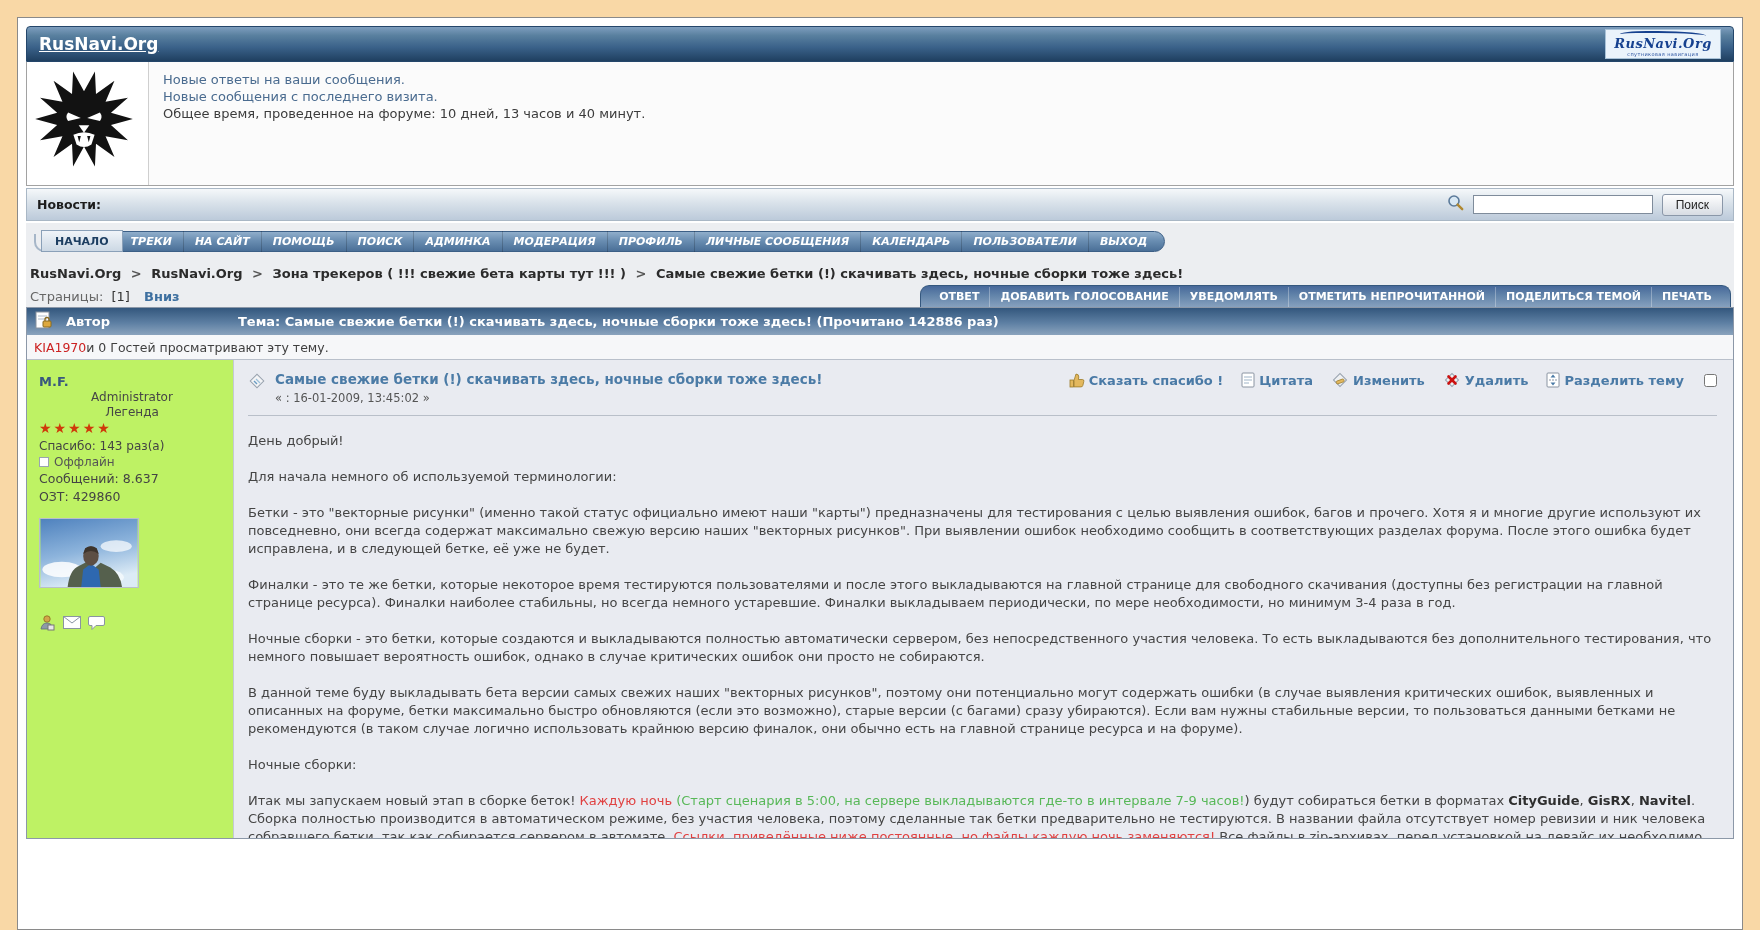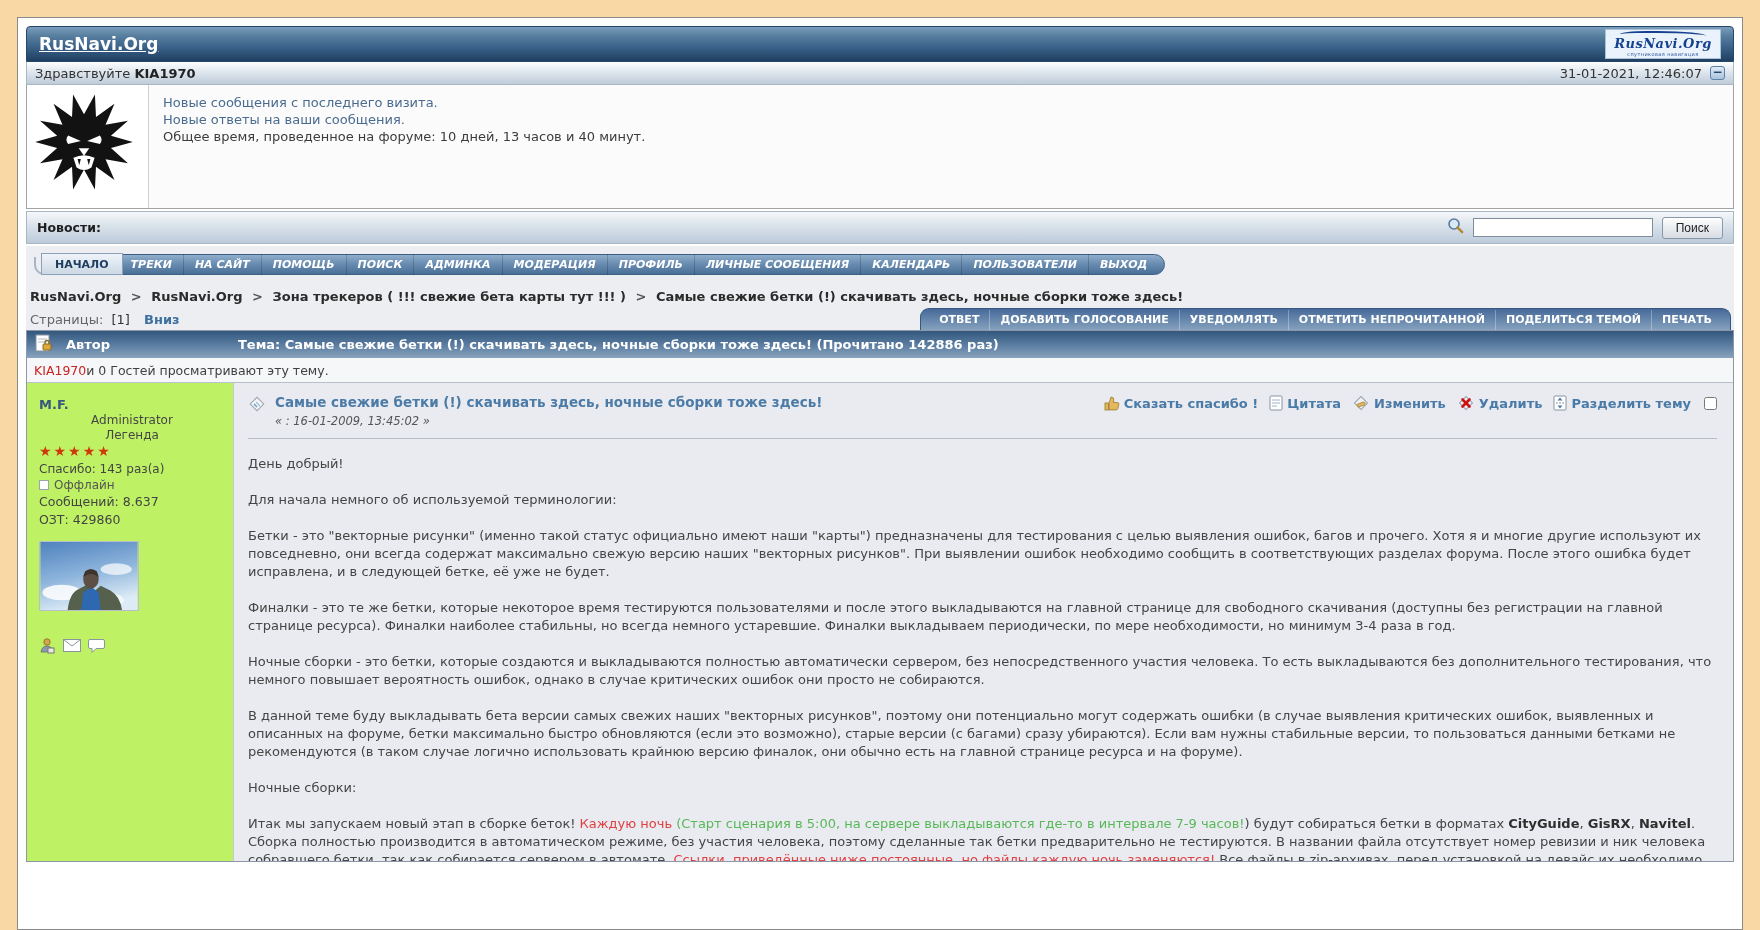--- a/index.html
+++ b/index.html
@@ -109,22 +109,22 @@
   .off-sq { width:10px; height:10px; border:1px solid #9aa4b0; background:#fff; display:inline-block; }
   .plines { font-size:12.5px; color:#444; line-height:16px; margin-top:2px; }
   .avatar { margin-top:13px; width:100px; height:70px; border:1px solid #b9bfca; display:block; }
   .picons { margin-top:26px; display:flex; gap:7px; align-items:center; }
   .picons a { display:inline-flex; }
 
   .message { flex:1; background:#e9ebf1; padding:9px 16px 20px 14px; }
   .msg-head { display:flex; align-items:flex-start; }
   .post-titles { margin-left:9px; }
   .post-title { color:#4b7ba6; font-weight:bold; font-size:13.5px; }
-  .post-date { font-size:11.5px; color:#555; margin-top:3px;font-style:italic; }
-  .actions { margin-left:auto; display:flex; align-items:center; gap:11px; padding-top:2px; }
+  .post-date { font-size:11.5px; color:#555; margin-top:3px; }
+  .actions { margin-left:auto; display:flex; align-items:center; gap:18px; padding-top:2px; }
   .action { display:flex; align-items:center; gap:4px; color:#4a7aa6; font-weight:bold; font-size:13px; }
   .sel-box { width:13px; height:13px; margin-left:2px; }
   .msg-hr { border:none; border-top:1px solid #b9bfc9; margin:10px 0 16px 0; }
   .body-text { font-size:13px; color:#454545; line-height:18px; }
   .body-text p { margin:0 0 18px 0; }
   .r-red { color:#e04141; }
   .r-green { color:#58b858; }
   .r-bold { font-weight:bold; color:#2e2e2e; }
 </style>
 </head>
@@ -134,45 +134,36 @@
 
   <div class="titlebar">
     <a class="site-title">RusNavi.Org</a>
     <div class="logo-box">
       <span class="logo-swoosh"></span>
       <span class="logo-main">RusNavi.Org</span>
       <span class="logo-sub">спутниковая навигация</span>
     </div>
   </div>
 
-  <div class="greetbar">
-    <div class="greet-left">
-      <span>Здравствуйте </span><b>KIA1970</b>
-    </div>
-    <div class="greet-right">
-      <span>31-01-2021, 12:46:07</span>
-      <span class="collapse-btn">−</span>
-    </div>
-  </div>
 
   <div class="infobox">
     <div class="lion-cell">
       <svg width="102" height="104" viewBox="0 0 96 98">
         <polygon fill="#121212" points="94,48 73.4,53.8 89.4,68 68.3,64.2 76.7,83.9 59.3,71.4 58.3,92.8 48,74 37.7,92.8 36.7,71.4 19.3,83.9 27.7,64.2 6.6,68 22.7,53.8 2,48 22.7,42.2 6.6,28 27.7,31.8 19.3,12.1 36.7,24.6 37.7,3.2 48,22 58.3,3.2 59.3,24.6 76.7,12.1 68.3,31.8 89.4,28 73.4,42.2"></polygon>
         <path fill="#ffffff" d="M33,42 l12,5 -12,3 q-3,-4 0,-8 z"></path>
         <path fill="#ffffff" d="M63,42 l-12,5 12,3 q3,-4 0,-8 z"></path>
         <path fill="#ffffff" d="M43,54 h10 l-5,7 z"></path>
         <path fill="#ffffff" d="M38,63 q10,-5 20,0 l-3,9 q-7,5 -14,0 z"></path>
         <polygon fill="#121212" points="42,64 45,64 43.5,70"></polygon>
         <polygon fill="#121212" points="51,64 54,64 52.5,70"></polygon>
       </svg>
     </div>
     <div class="info-text">
+      <a>Новые ответы на ваши сообщения.</a>
       <a>Новые сообщения с последнего визита.</a>
-      <a>Новые ответы на ваши сообщения.</a>
       <span class="info-time">Общее время, проведенное на форуме: 10 дней, 13 часов и 40 минут.</span>
     </div>
   </div>
 
   <div class="newsbar">
     <span class="news-label">Новости:</span>
     <div class="search-area">
       <span>
         <svg width="17" height="17" viewBox="0 0 17 17">
           <circle cx="7" cy="7" r="5" fill="#d8e8f4" stroke="#5b7a9a" stroke-width="1.6"></circle>

